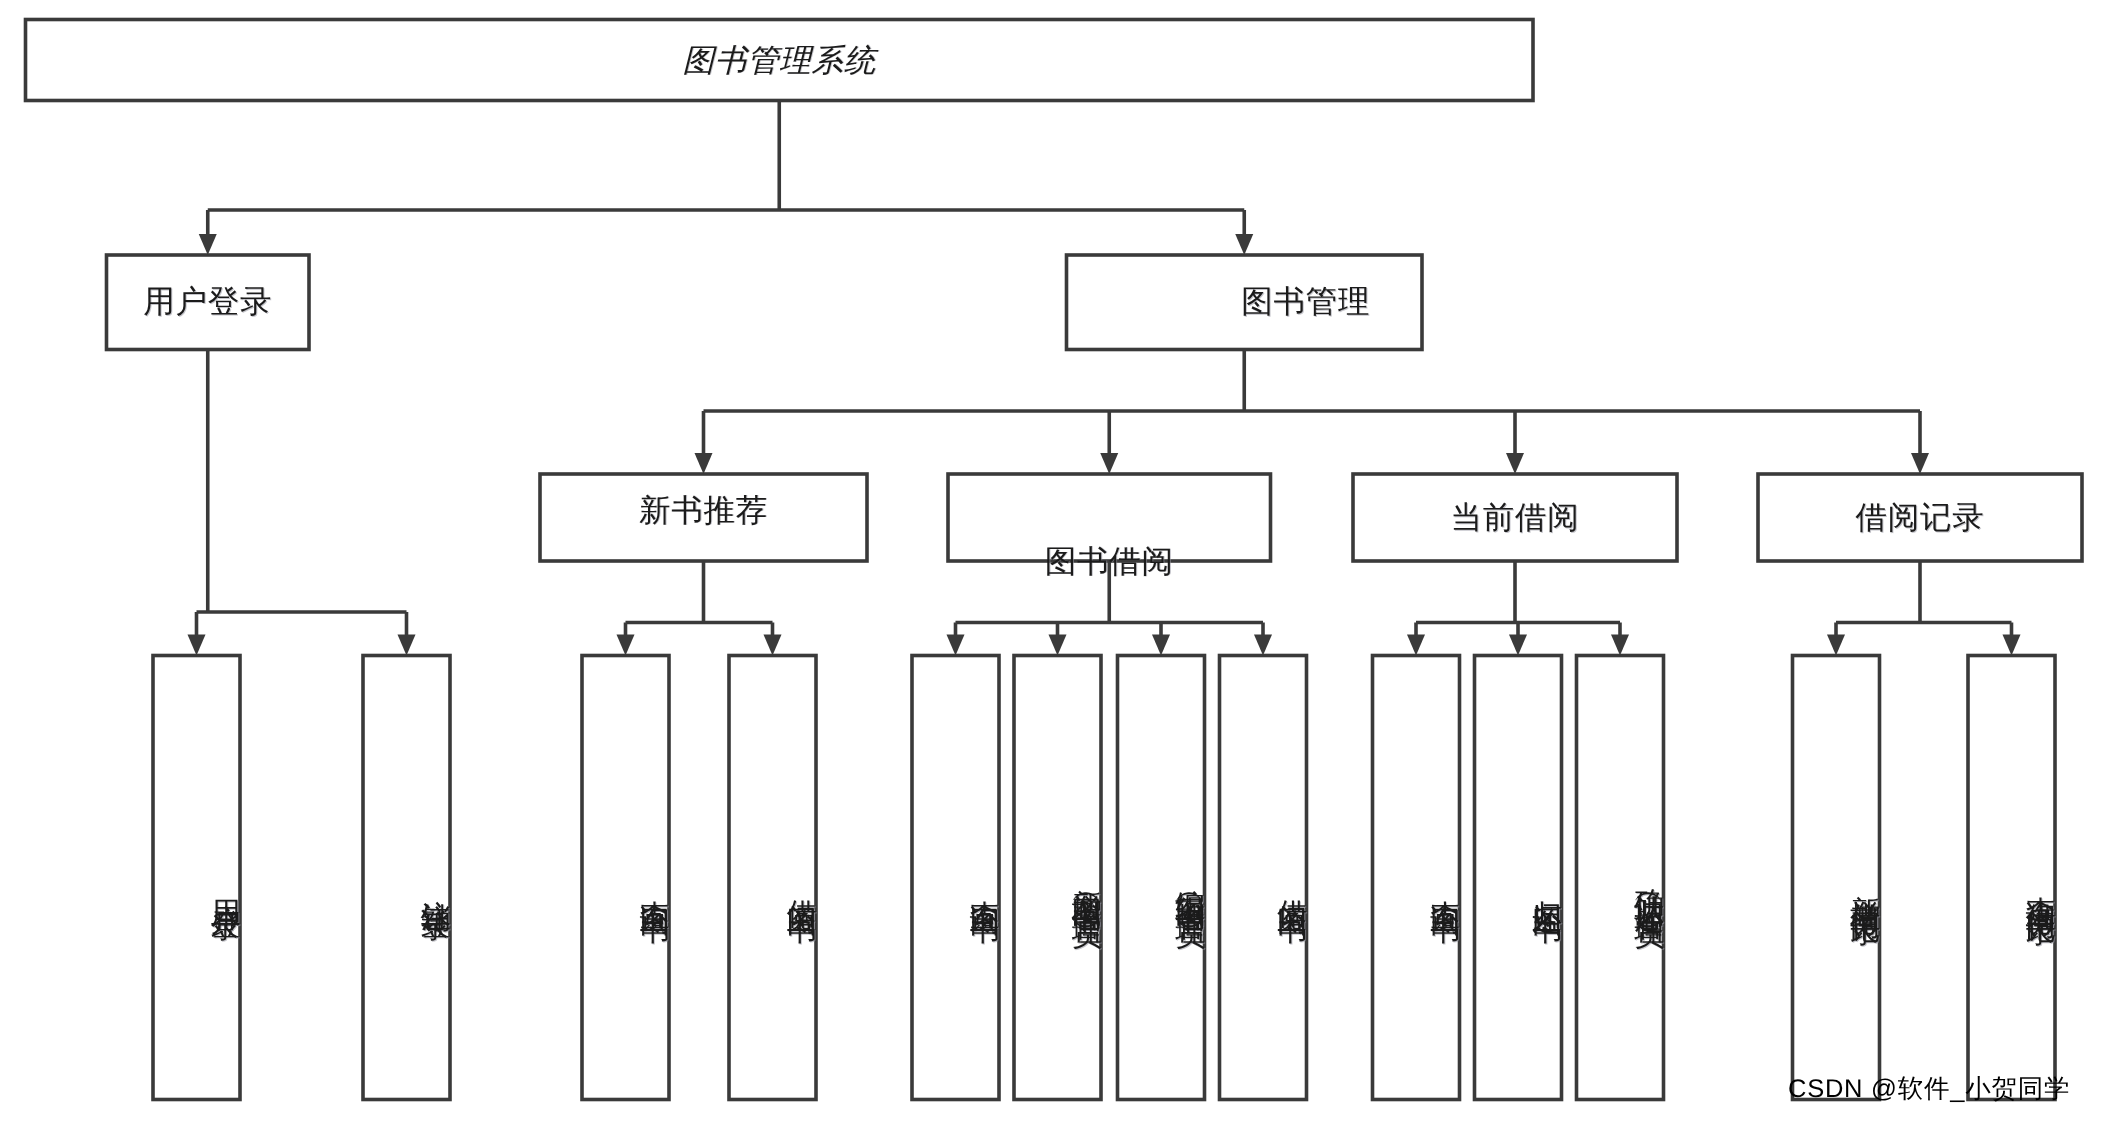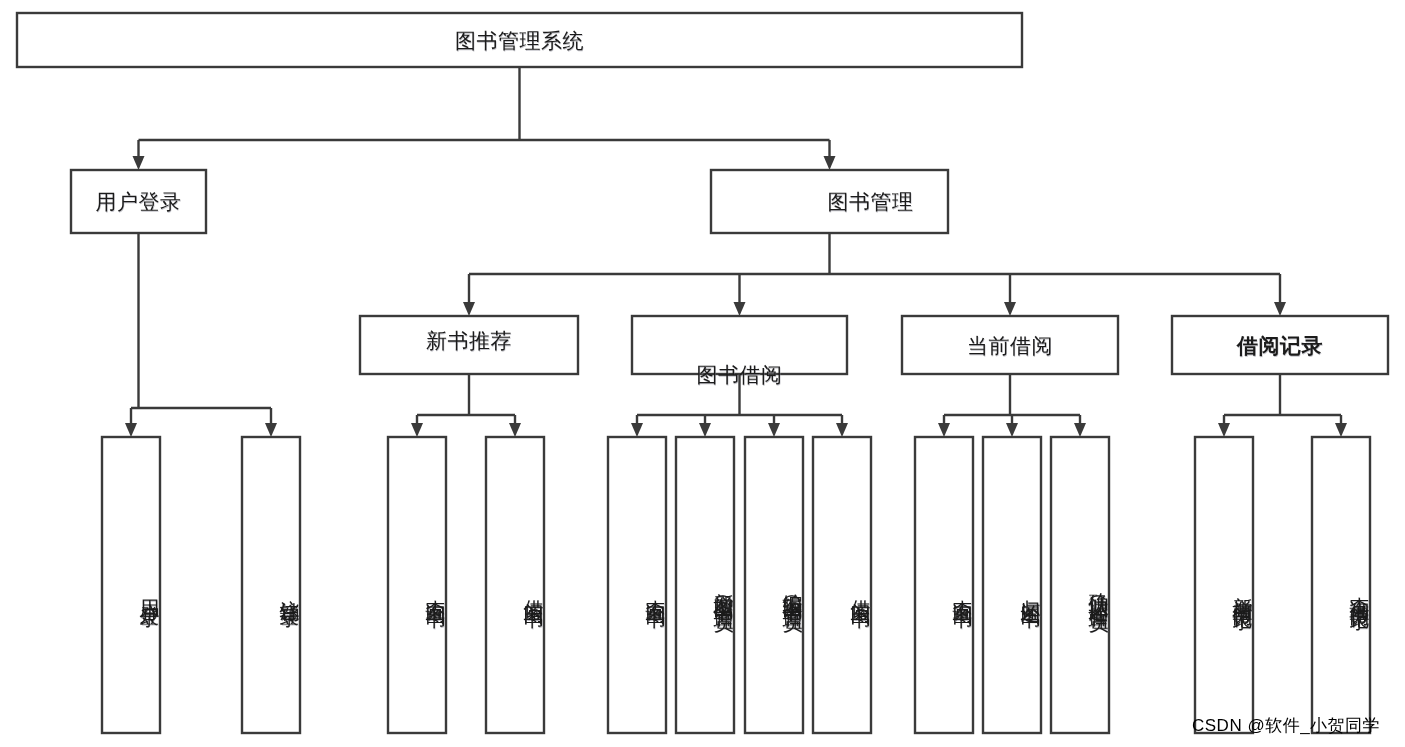--- a/index.html
+++ b/index.html
@@ -159,27 +159,27 @@
         <line x1="1280" y1="374" x2="1280" y2="415" class="connector"></line>
         <line x1="1224" y1="415" x2="1341" y2="415" class="connector"></line>
         <line x1="1224" y1="415" x2="1224" y2="424" class="connector"></line>
         <path d="M 1218 423 L 1230 423 L 1224 437 Z" class="arrow-head"></path>
         <line x1="1341" y1="415" x2="1341" y2="424" class="connector"></line>
         <path d="M 1335 423 L 1347 423 L 1341 437 Z" class="arrow-head"></path>
       </g>
   </svg>
 
   <div id="labels-layer">
-      <div class="node-label" style="left: 17px; top: 13px; width: 1005px; height: 54px;">图书管理系统</div>
+      <div class="node-label" style="left: 17px; top: 13px; width: 1005px; height: 54px; font-style: italic;">图书管理系统</div>
       <div class="node-label" style="left: 71px; top: 170px; width: 135px; height: 63px;">用户登录</div>
       <div class="node-label" style="left: 711px; top: 170px; width: 237px; height: 63px; margin-left: 41px;">图书管理</div>
       <div class="node-label" style="left: 360px; top: 316px; width: 218px; height: 48px;">新书推荐</div>
       <div class="node-label" style="left: 632px; top: 316px; width: 215px; height: 58px; margin-top: 29px;">图书借阅</div>
       <div class="node-label" style="left: 902px; top: 316px; width: 216px; height: 58px;">当前借阅</div>
-      <div class="node-label" style="left: 1172px; top: 316px; width: 216px; height: 58px; font-weight: bold;">借阅记录</div>
+      <div class="node-label" style="left: 1172px; top: 316px; width: 216px; height: 58px;">借阅记录</div>
       <div class="node-label vertical" style="left: 102px; top: 437px; width: 58px; height: 296px;">用户登录</div>
       <div class="node-label vertical" style="left: 242px; top: 437px; width: 58px; height: 296px;">注销登录</div>
       <div class="node-label vertical" style="left: 388px; top: 437px; width: 58px; height: 296px;">查询图书</div>
       <div class="node-label vertical" style="left: 486px; top: 437px; width: 58px; height: 296px;">借阅图书</div>
       <div class="node-label vertical" style="left: 608px; top: 437px; width: 58px; height: 296px;">查询图书</div>
       <div class="node-label vertical" style="left: 676px; top: 437px; width: 58px; height: 296px;">新增图书（管理员）</div>
       <div class="node-label vertical" style="left: 745px; top: 437px; width: 58px; height: 296px;">编辑图书（管理员）</div>
       <div class="node-label vertical" style="left: 813px; top: 437px; width: 58px; height: 296px;">借阅图书</div>
       <div class="node-label vertical" style="left: 915px; top: 437px; width: 58px; height: 296px;">查询图书</div>
       <div class="node-label vertical" style="left: 983px; top: 437px; width: 58px; height: 296px;">归还图书</div>

